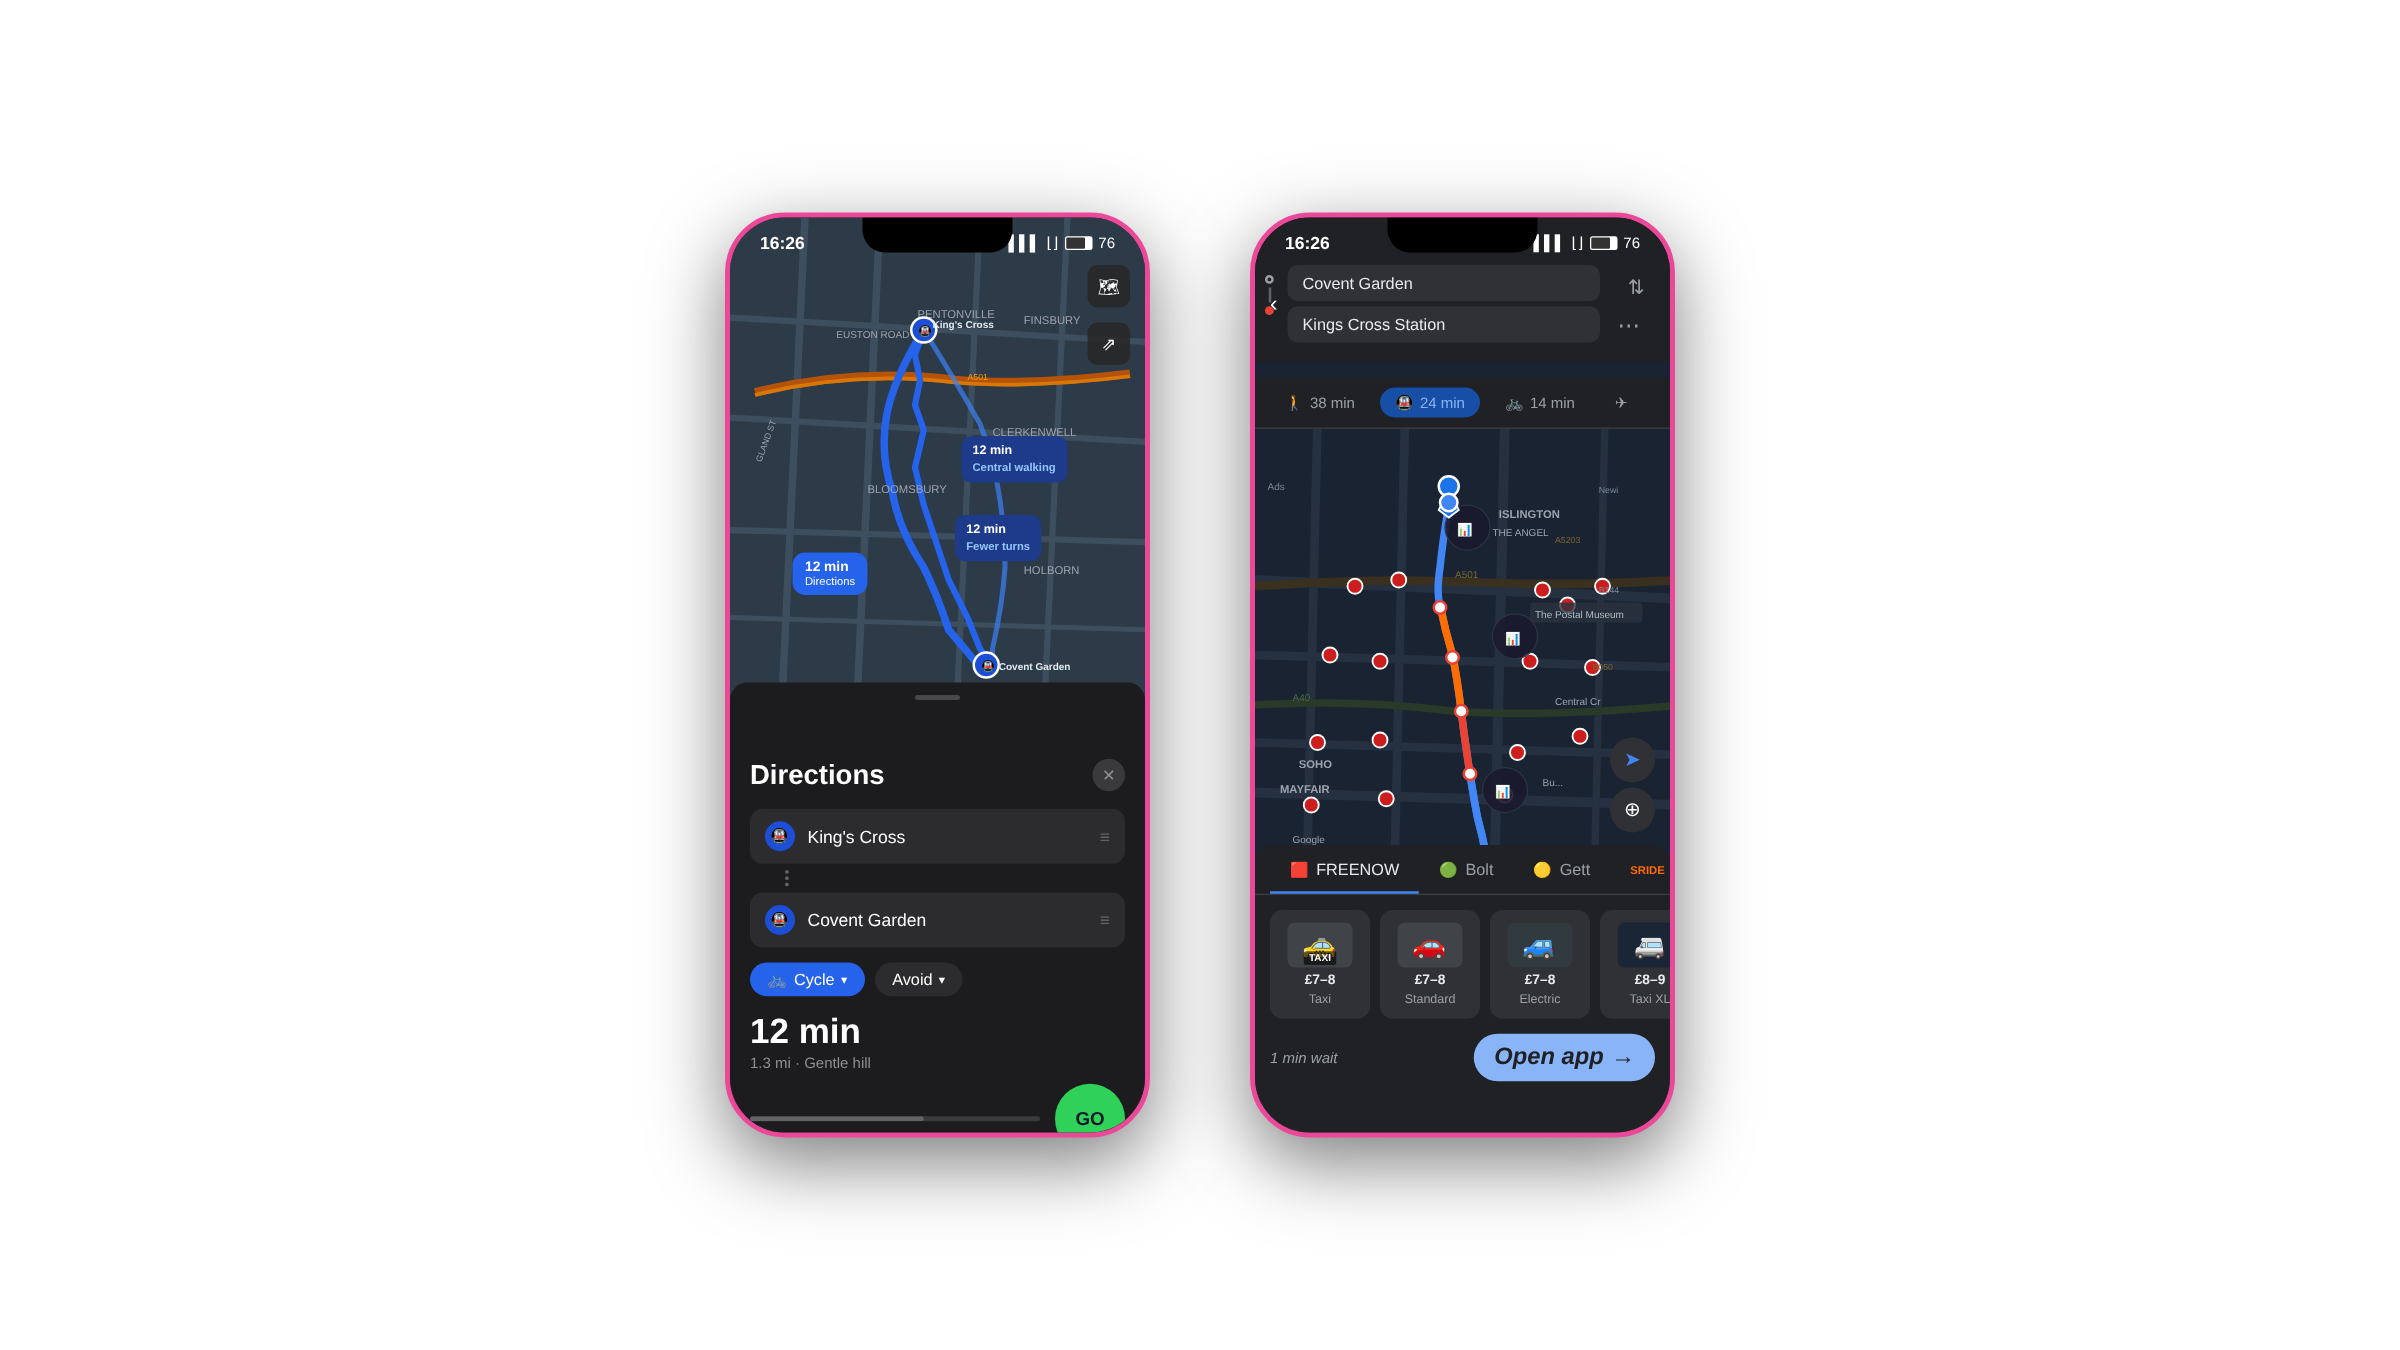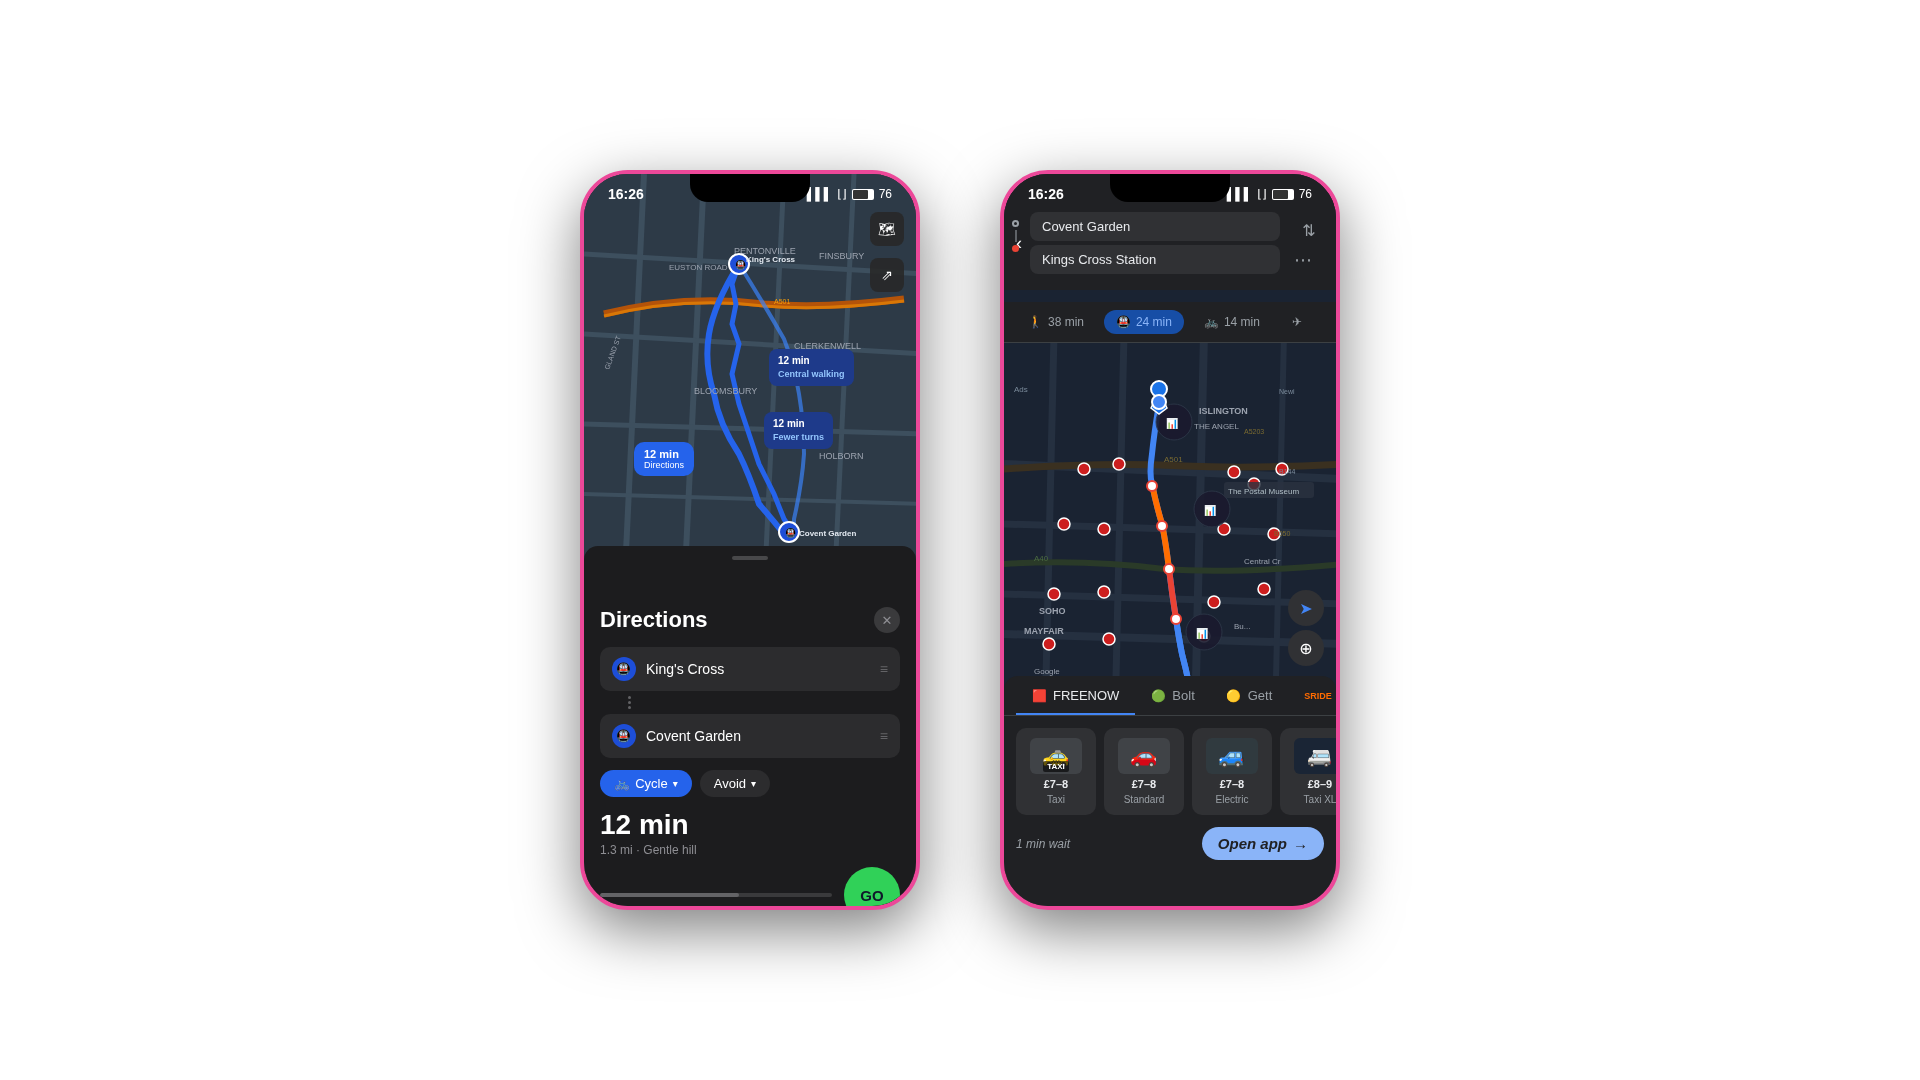--- a/index.html
+++ b/index.html
@@ -470,21 +470,21 @@
     }
     .wait-text {
       font-size: 12px;
       color: #9aa0a6;
     }
     .open-app-btn {
       background: #8ab4f8;
       color: #202124;
       border-radius: 20px;
       padding: 8px 16px;
-      font-size: 15px;
+      font-size: 19px;
       font-weight: 600;
       display: flex;
       align-items: center;
       gap: 6px;
     }
 
     
     .gmap-compass {
       position: absolute;
       right: 12px;

